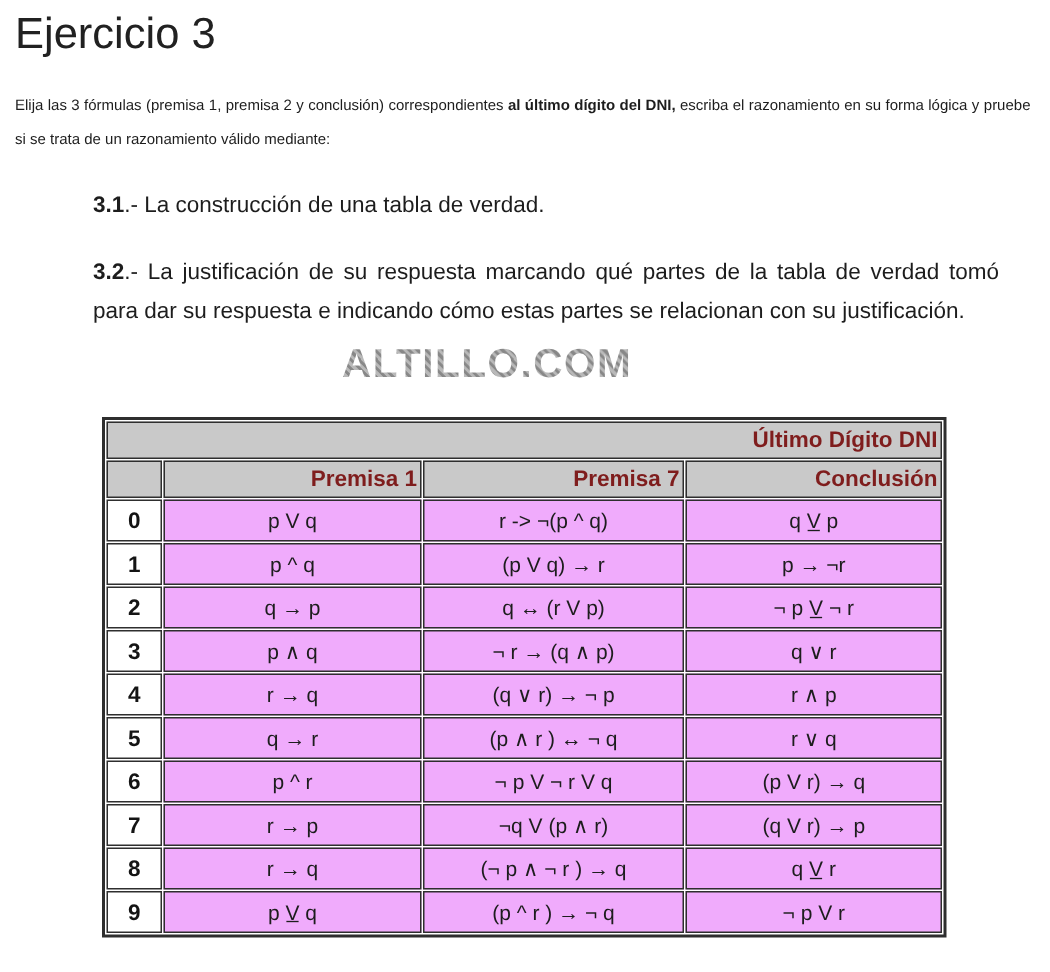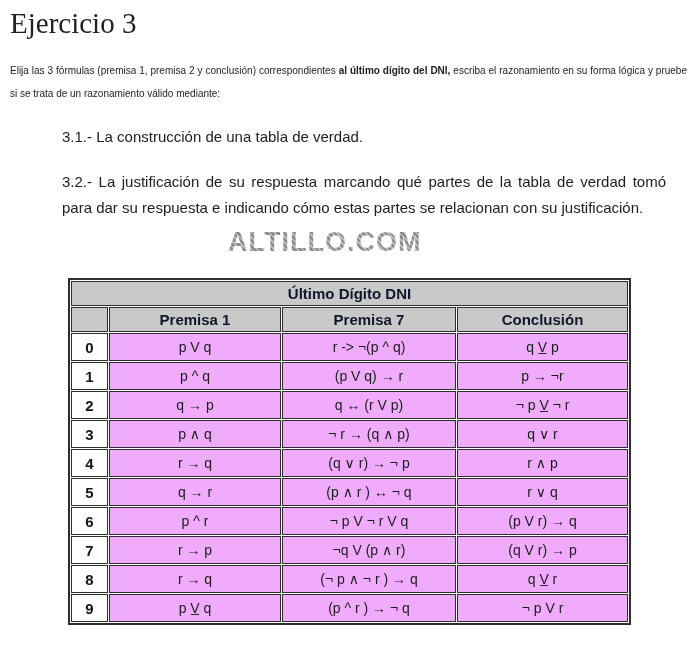--- a/index.html
+++ b/index.html
@@ -11,37 +11,36 @@
     overflow: hidden;
     font-family: "Liberation Sans", "DejaVu Sans", sans-serif;
     color: #1d1d1d;
   }
   .title {
     margin: 0;
     padding: 7px 0 0 10px;
     font-size: 29px;
     font-weight: 400;
     color: #212121;
-    font-family: Liberation Serif, serif;
   }
   .intro {
     margin: 19px 13px 0 10px;
     font-size: 10px;
     line-height: 23px;
     text-align: justify;
   }
   .intro b { font-weight: 700; }
   .sub-item {
     margin-left: 62px;
     margin-right: 34px;
     font-size: 15px;
   }
   .item-31 { margin-top: 22px; line-height: 20px; }
   .item-32 { margin-top: 22px; line-height: 26px; text-align: justify; }
-  .item-label { font-weight: 400; }
+  .item-label { font-weight: 700; }
   .watermark {
     position: absolute;
     left: 228px;
     top: 227px;
     font-size: 27px;
     font-weight: 700;
     letter-spacing: 1px;
     background: repeating-linear-gradient(45deg, #888888 0 2px, #b9b9b9 2px 4px);
     -webkit-background-clip: text;
     background-clip: text;
@@ -69,21 +68,22 @@
     vertical-align: middle;
     padding: 0 2px;
     overflow: hidden;
     white-space: nowrap;
   }
   table.dni thead th {
     background: var(--header-bg, #c9c9c9);
     font-size: 15px;
     font-weight: 700;
     height: 23px;
-    color: #0f172a;
+    color: #7f1d1d;
+    text-align: right;
   }
   table.dni tbody th {
     background: #ffffff;
     font-size: 15px;
     font-weight: 700;
     height: 26px;
     color: #141414;
   }
   table.dni tbody td {
     background: #f0abfc;

